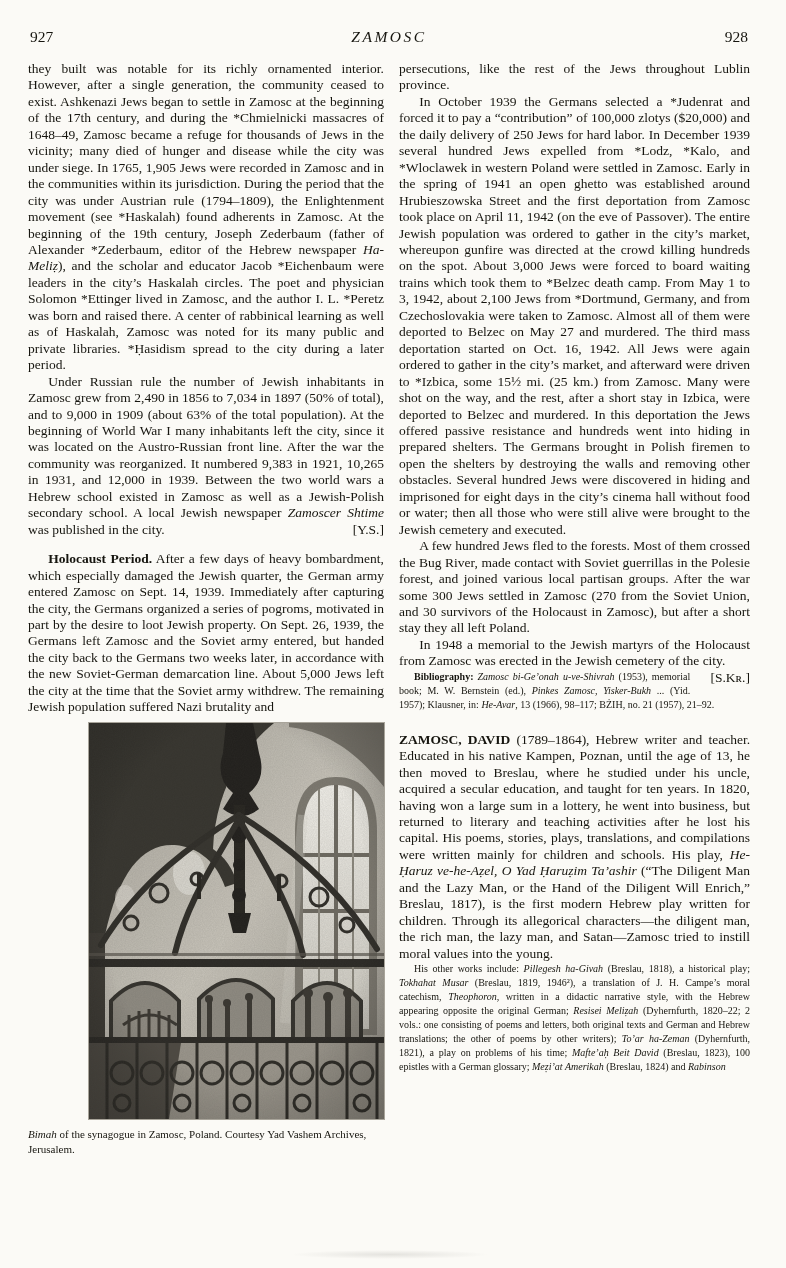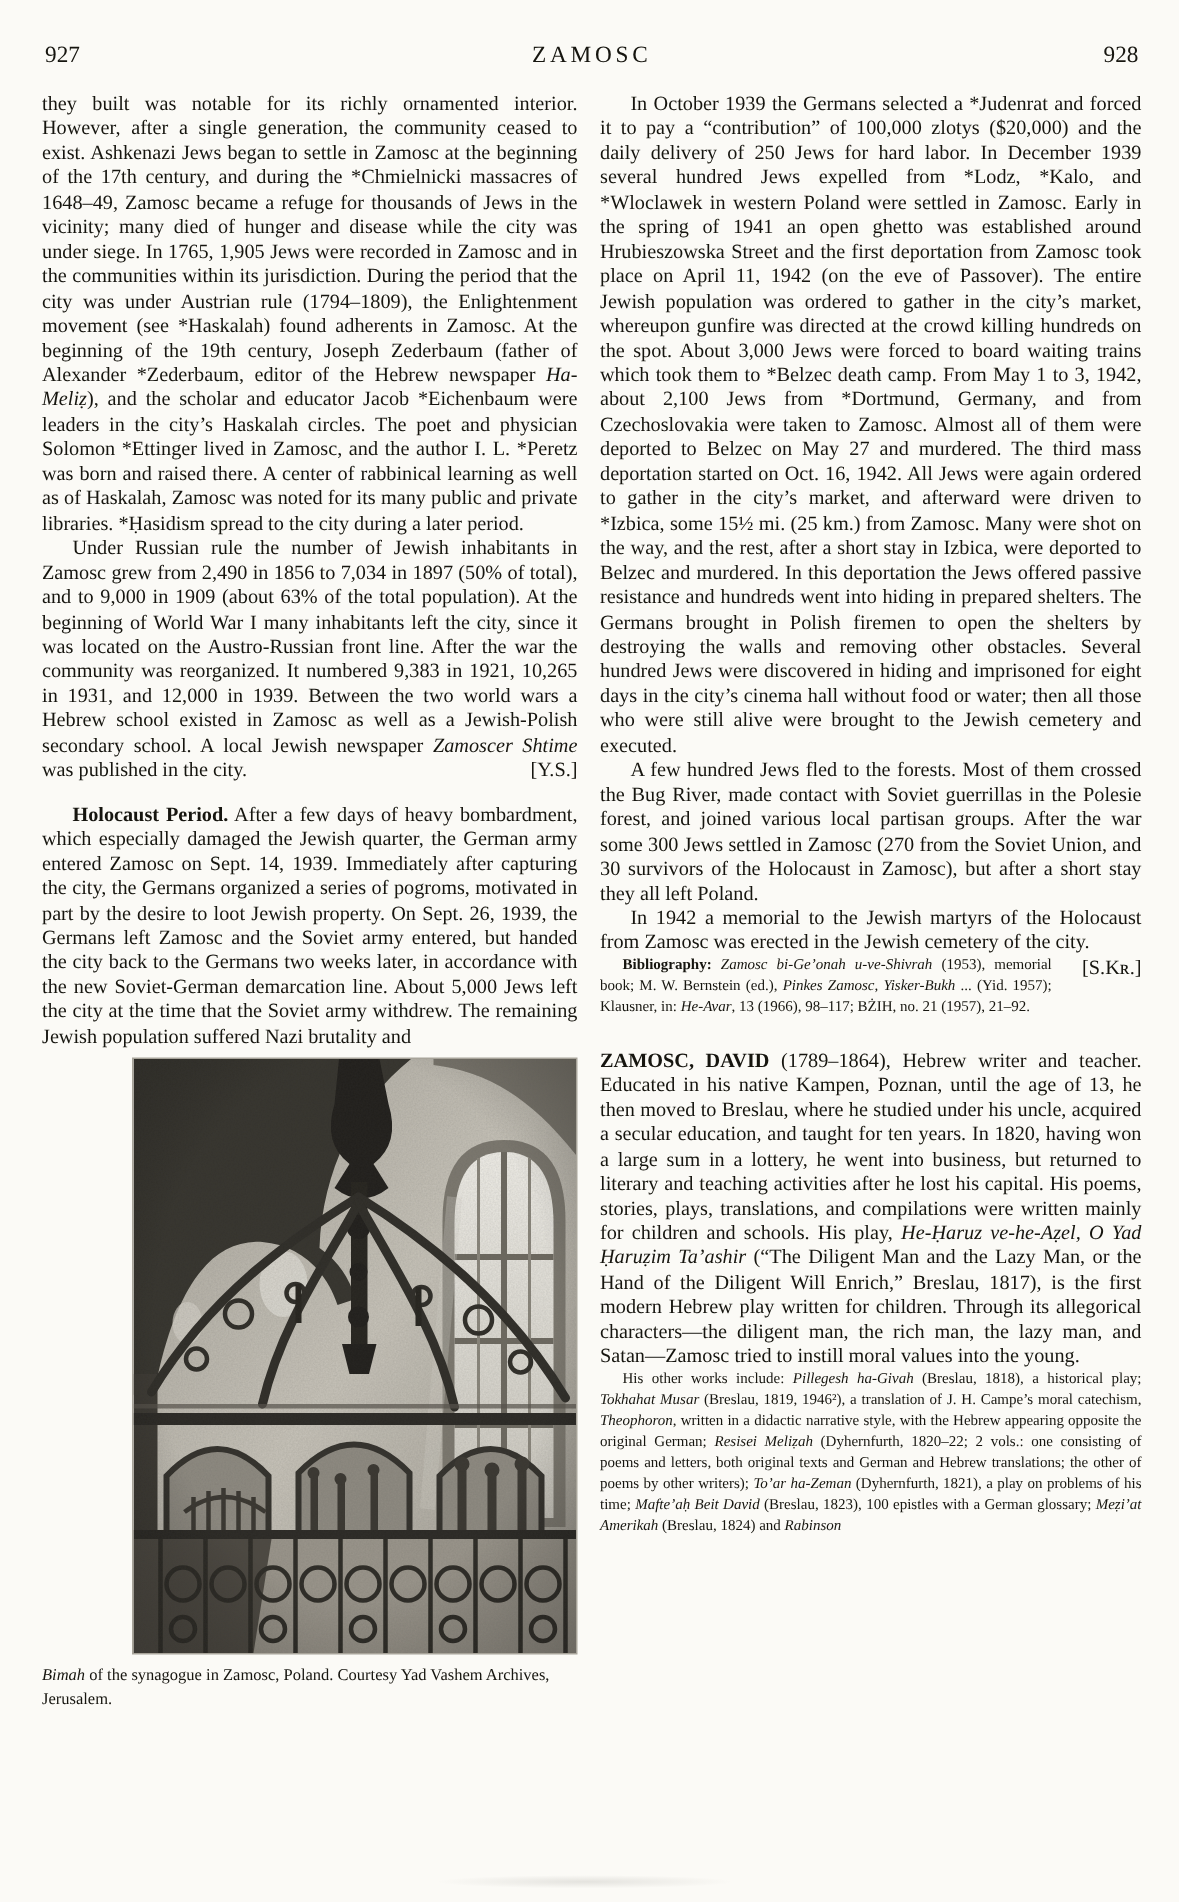--- a/index.html
+++ b/index.html
@@ -5,27 +5,27 @@
   * { box-sizing: border-box; }
   html, body { margin: 0; padding: 0; }
   body {
     width: 786px; height: 1268px;
     background: #fbfaf6;
     color: #16150f;
     font-family: "Liberation Serif", "DejaVu Serif", serif;
     position: relative;
     overflow: hidden;
   }
-  .page { padding: 28px 25px 0 28px; }
+  .page { padding: 28px 36px 0 28px; }
 
   .header {
     display: flex; justify-content: space-between; align-items: baseline;
     font-size: 15.5px; padding: 0 2px; margin-bottom: 15px;
   }
-  .header .title { letter-spacing: 2.5px; }
+  .header .title { letter-spacing: 2.5px; font-style: italic; }
 
   .columns { display: flex; gap: 15px; }
   .col-left  { width: 357px; }
   .col-right { width: 361px; }
 
   p {
     margin: 0;
     font-size: 13.5px;
     line-height: 16.45px;
     text-align: justify;
@@ -209,23 +209,24 @@
 
           <rect width="295" height="396" fill="url(#vig)"></rect>
           <rect width="295" height="396" filter="url(#noise)" opacity="0.55"></rect>
         </svg>
         <figcaption class="caption"><span class="s-i">Bimah</span><span> of the synagogue in Zamosc, Poland. Courtesy Yad Vashem Archives, Jerusalem.</span></figcaption>
       </figure>
     </div>
 
     <div class="col col-right">
       <div>
+          <p><span>persecutions, like the rest of the Jews throughout Lublin province.</span></p>
           <p class="indent"><span>In October 1939 the Germans selected a *Judenrat and forced it to pay a “contribution” of 100,000 zlotys ($20,000) and the daily delivery of 250 Jews for hard labor. In December 1939 several hundred Jews expelled from *Lodz, *Kalo, and *Wloclawek in western Poland were settled in Zamosc. Early in the spring of 1941 an open ghetto was established around Hrubieszowska Street and the first deportation from Zamosc took place on April 11, 1942 (on the eve of Passover). The entire Jewish population was ordered to gather in the city’s market, whereupon gunfire was directed at the crowd killing hundreds on the spot. About 3,000 Jews were forced to board waiting trains which took them to *Belzec death camp. From May 1 to 3, 1942, about 2,100 Jews from *Dortmund, Germany, and from Czechoslovakia were taken to Zamosc. Almost all of them were deported to Belzec on May 27 and murdered. The third mass deportation started on Oct. 16, 1942. All Jews were again ordered to gather in the city’s market, and afterward were driven to *Izbica, some 15½ mi. (25 km.) from Zamosc. Many were shot on the way, and the rest, after a short stay in Izbica, were deported to Belzec and murdered. In this deportation the Jews offered passive resistance and hundreds went into hiding in prepared shelters. The Germans brought in Polish firemen to open the shelters by destroying the walls and removing other obstacles. Several hundred Jews were discovered in hiding and imprisoned for eight days in the city’s cinema hall without food or water; then all those who were still alive were brought to the Jewish cemetery and executed.</span></p>
           <p class="indent"><span>A few hundred Jews fled to the forests. Most of them crossed the Bug River, made contact with Soviet guerrillas in the Polesie forest, and joined various local partisan groups. After the war some 300 Jews settled in Zamosc (270 from the Soviet Union, and 30 survivors of the Holocaust in Zamosc), but after a short stay they all left Poland.</span></p>
-          <p class="indent"><span>In 1942 a memorial to the Jewish martyrs of the Holocaust from Zamosc was erected in the Jewish cemetery of the city.</span><span class="s-sig">[S.Kʀ.]</span></p>
+          <p class="indent"><span>In 1948 a memorial to the Jewish martyrs of the Holocaust from Zamosc was erected in the Jewish cemetery of the city.</span><span class="s-sig">[S.Kʀ.]</span></p>
           <p class="small indent"><span class="s-b">Bibliography:</span><span> </span><span class="s-i">Zamosc bi-Ge’onah u-ve-Shivrah</span><span> (1953), memorial book; M. W. Bernstein (ed.), </span><span class="s-i">Pinkes Zamosc, Yisker-Bukh</span><span> ... (Yid. 1957); Klausner, in: </span><span class="s-i">He-Avar</span><span>, 13 (1966), 98–117; BŻIH, no. 21 (1957), 21–92.</span></p>
           <p class="entry"><span class="s-b">ZAMOSC, DAVID</span><span> (1789–1864), Hebrew writer and teacher. Educated in his native Kampen, Poznan, until the age of 13, he then moved to Breslau, where he studied under his uncle, acquired a secular education, and taught for ten years. In 1820, having won a large sum in a lottery, he went into business, but returned to literary and teaching activities after he lost his capital. His poems, stories, plays, translations, and compilations were written mainly for children and schools. His play, </span><span class="s-i">He-Ḥaruz ve-he-Aẓel, O Yad Ḥaruẓim Ta’ashir</span><span> (“The Diligent Man and the Lazy Man, or the Hand of the Diligent Will Enrich,” Breslau, 1817), is the first modern Hebrew play written for children. Through its allegorical characters—the diligent man, the rich man, the lazy man, and Satan—Zamosc tried to instill moral values into the young.</span></p>
           <p class="small indent"><span>His other works include: </span><span class="s-i">Pillegesh ha-Givah</span><span> (Breslau, 1818), a historical play; </span><span class="s-i">Tokhahat Musar</span><span> (Breslau, 1819, 1946²), a translation of J. H. Campe’s moral catechism, </span><span class="s-i">Theophoron</span><span>, written in a didactic narrative style, with the Hebrew appearing opposite the original German; </span><span class="s-i">Resisei Meliẓah</span><span> (Dyhernfurth, 1820–22; 2 vols.: one consisting of poems and letters, both original texts and German and Hebrew translations; the other of poems by other writers); </span><span class="s-i">To’ar ha-Zeman</span><span> (Dyhernfurth, 1821), a play on problems of his time; </span><span class="s-i">Mafte’aḥ Beit David</span><span> (Breslau, 1823), 100 epistles with a German glossary; </span><span class="s-i">Meẓi’at Amerikah</span><span> (Breslau, 1824) and </span><span class="s-i">Rabinson</span></p>
         </div>
     </div>
 
   </div>
 
   <div class="smudge"></div>
 </div>

